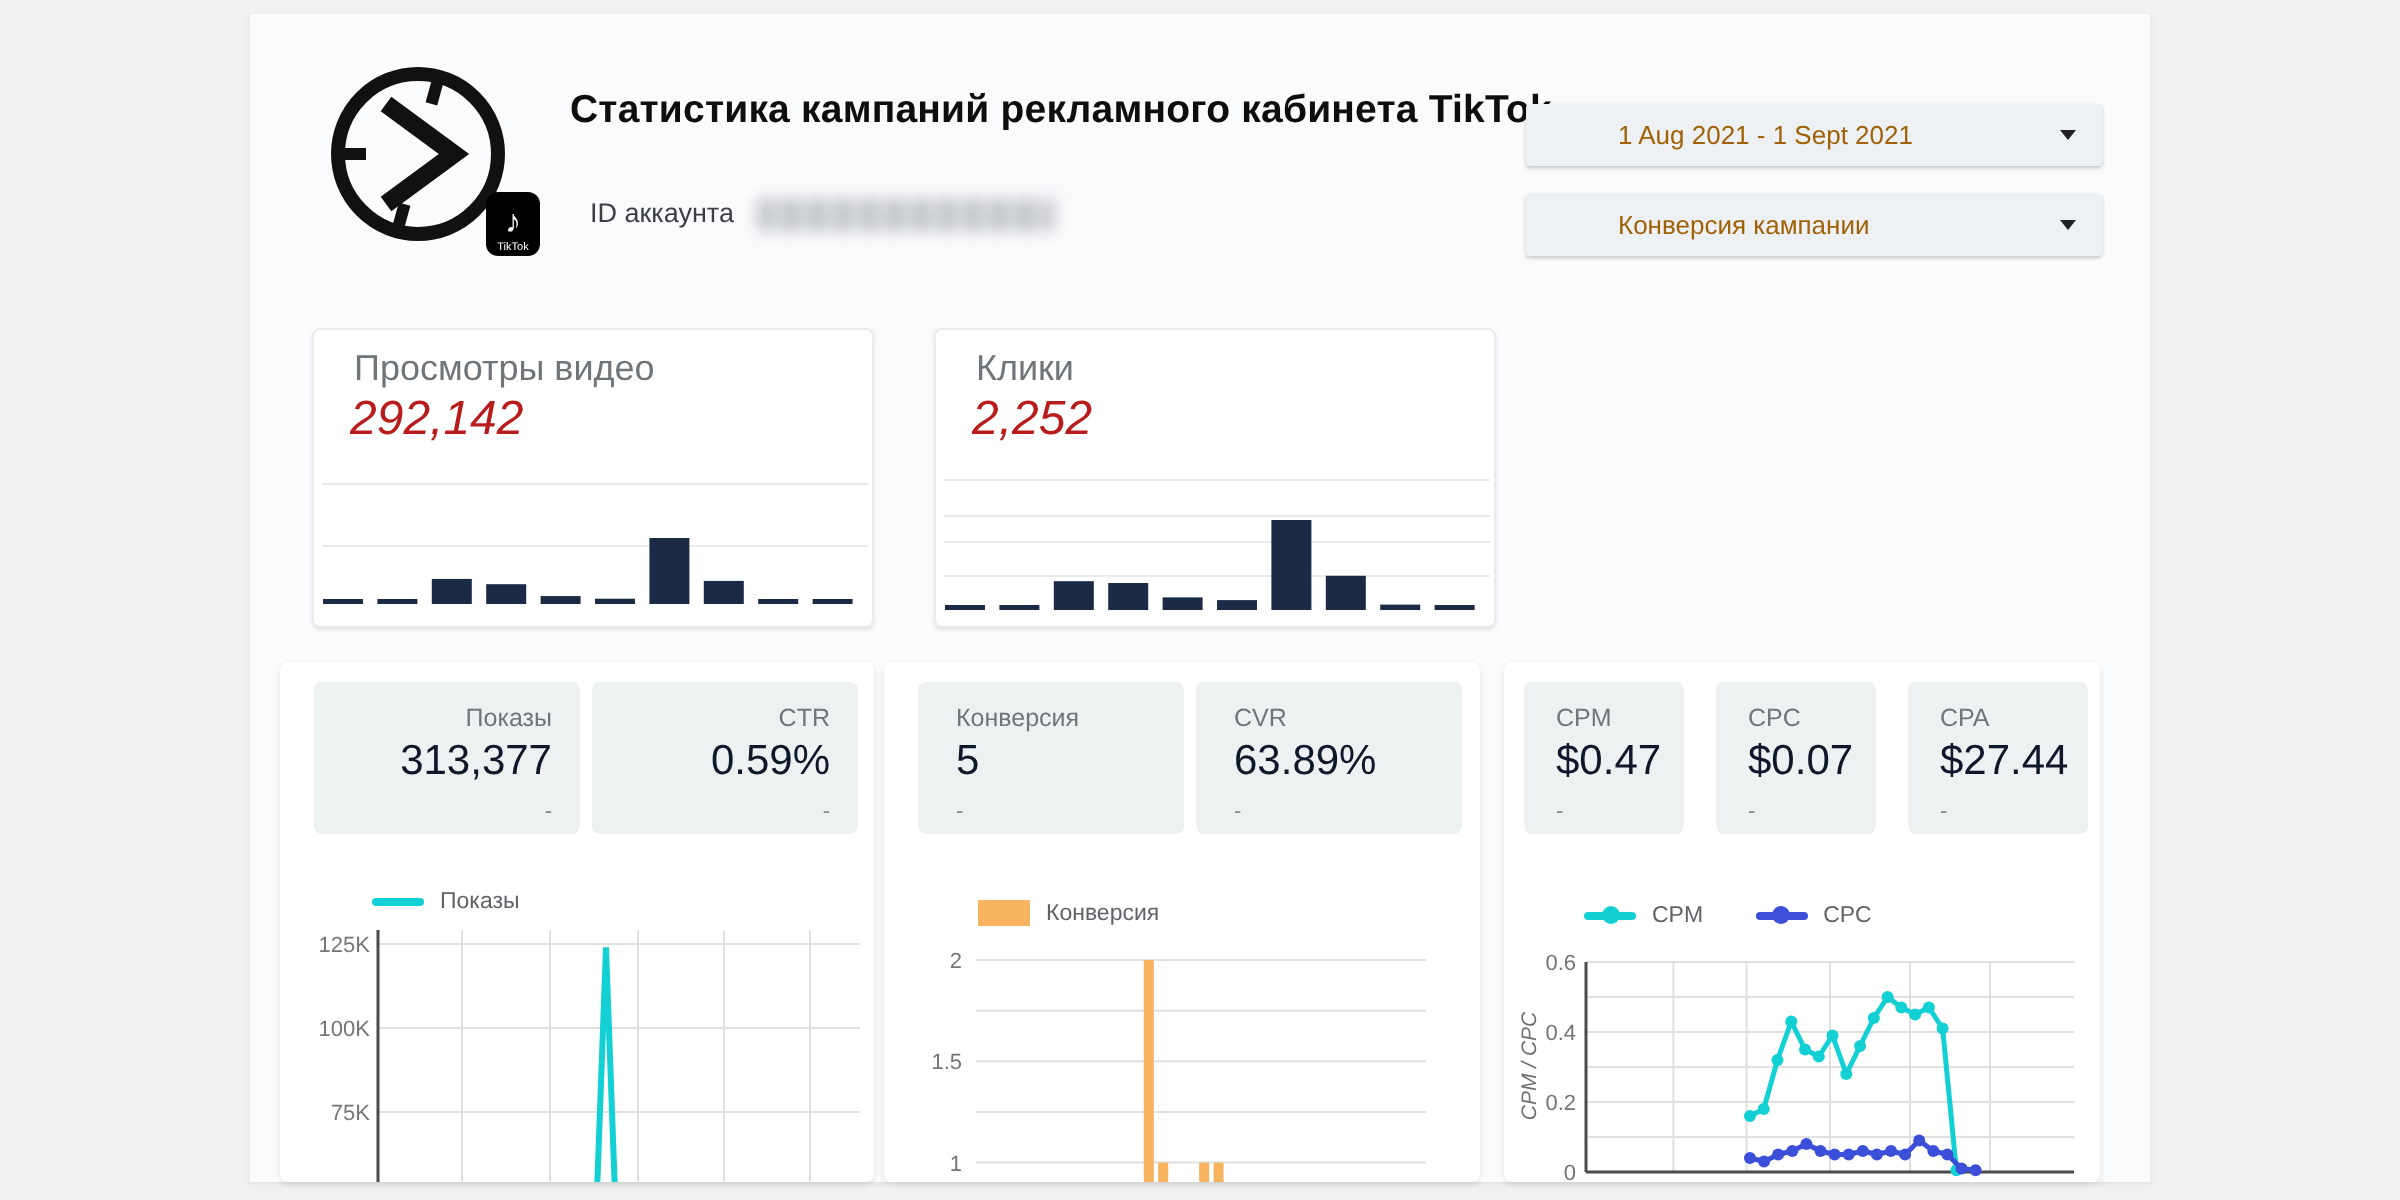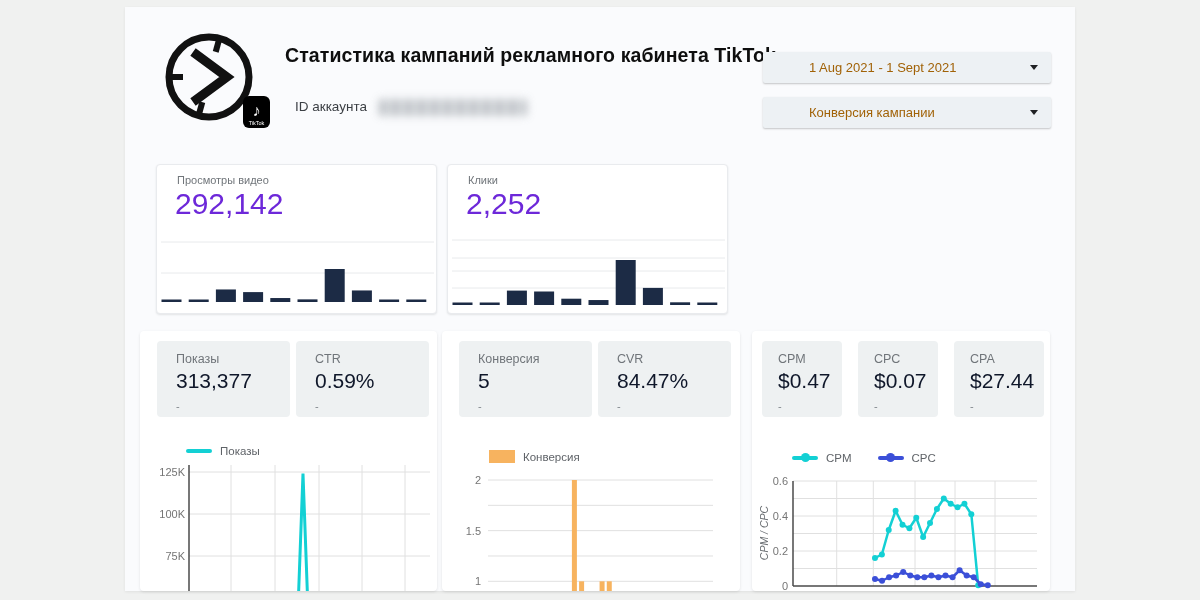--- a/index.html
+++ b/index.html
@@ -11,27 +11,27 @@
   .page-title{position:absolute;left:160px;top:37px;font-size:19.5px;font-weight:700;color:#0e0e0e;letter-spacing:.1px;}
   .idrow{position:absolute;left:170px;top:92px;display:flex;align-items:flex-start;gap:12px;}
   .idlabel{font-size:13.5px;color:#3b3f44;}
   .redacted{width:148px;height:17px;border-radius:3px;background:repeating-linear-gradient(90deg,#a9aeb4 0 7px,#d8dbde 7px 13px);filter:blur(4px);opacity:.8;}
   .dropdown{position:absolute;left:638px;width:288px;height:31px;background:#edf1f4;border-radius:2px;box-shadow:0 1px 2px rgba(0,0,0,.22);cursor:pointer;}
   .dd1{top:45px;} .dd2{top:90px;}
   .ddlabel{position:absolute;left:18px;top:0;line-height:31px;font-size:13px;color:#a16207;margin-left:28px;}
   .caret{position:absolute;right:13px;top:13px;width:0;height:0;border-left:4px solid transparent;border-right:4px solid transparent;border-top:5px solid #202124;}
   
   .scard{position:absolute;top:157px;width:281px;height:150px;background:#fff;border:1px solid #e9ebee;border-radius:4px;box-shadow:0 1px 2px rgba(60,64,67,.12);box-sizing:border-box;}
-  .sc0{left:31px;} .sc1{left:322px;} .sc2{left:637px;}
-  .sclabel{margin:9px 0 0 20px;font-size:11px;color:#70757a;}
-  .scvalue{margin:1px 0 0 18px;font-size:30px;color:#6d28d9;}
+  .sc0{left:31px;} .sc1{left:342px;} .sc2{left:637px;}
+  .sclabel{margin:9px 0 0 20px;font-size:18px;color:#70757a;}
+  .scvalue{margin:1px 0 0 18px;font-size:24px;color:#b91c1c;font-style:italic;}
   .spark{position:absolute;left:0;top:60px;}
   
   .section{position:absolute;top:324px;height:260px;background:#fff;border-radius:4px;box-shadow:0 1px 3px rgba(0,0,0,.1);overflow:hidden;}
-  .sec-0{left:15px;width:297px;} .sec-1{left:317px;width:298px;} .sec-2{left:627px;width:298px;}
+  .sec-0{left:15px;width:297px;text-align:right;} .sec-1{left:317px;width:298px;} .sec-2{left:627px;width:298px;}
   .metrics{position:absolute;top:10px;left:17px;display:flex;gap:6px;z-index:2;}
   .sec-2 .metrics{left:10px;gap:16px;}
   .mcard{background:#eef1f2;border-radius:4px;height:76px;box-sizing:border-box;padding:11px 14px 0 19px;flex:0 0 auto;}
   .sec-0 .mcard,.sec-1 .mcard{min-width:133px;}
   .sec-2 .mcard{min-width:80px;padding:11px 10px 0 16px;}
   .mlabel{font-size:12.5px;color:#70757a;}
   .mvalue{font-size:21px;color:#0f172a;margin-top:3px;}
   .mdelta{font-size:11px;color:#80868b;margin-top:7px;}
   .legend{position:absolute;left:46px;top:114px;display:flex;align-items:center;gap:26px;z-index:2;font-size:11.5px;color:#5f6368;}
   .sec-1 .legend{left:47px;top:119px;}
@@ -156,21 +156,21 @@
     </div>
     <div class="section sec-1">
       <div class="metrics">
           <div class="mcard">
             <div class="mlabel">Конверсия</div>
             <div class="mvalue">5</div>
             <div class="mdelta">-</div>
           </div>
           <div class="mcard">
             <div class="mlabel">CVR</div>
-            <div class="mvalue">84.47%</div>
+            <div class="mvalue">63.89%</div>
             <div class="mdelta">-</div>
           </div>
         </div>
       <div class="legend">
           <span class="lg-item">
             <span class="lg-rect" style="background: rgb(247, 179, 95);"></span>
             <span class="lg-label">Конверсия</span>
           </span>
         </div>
       <svg class="bigchart" width="298" height="260" viewBox="0 0 298 260">

